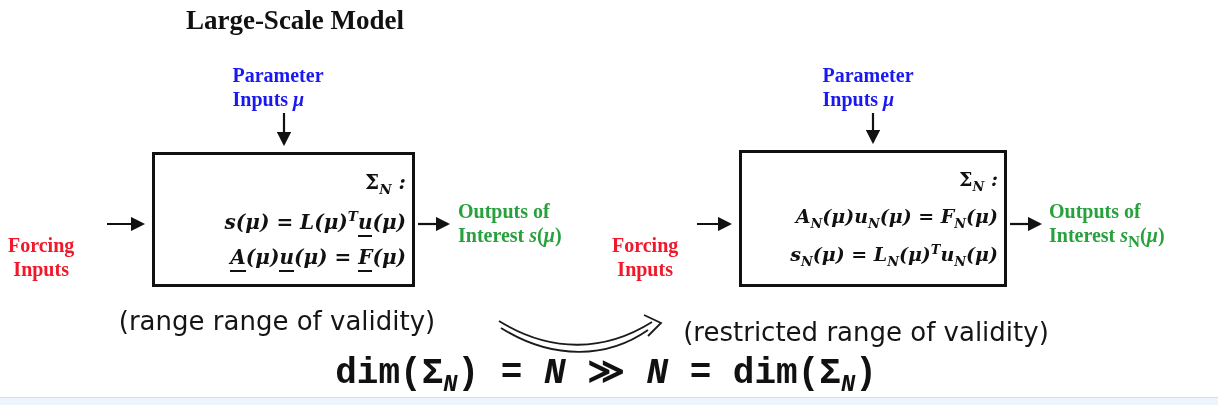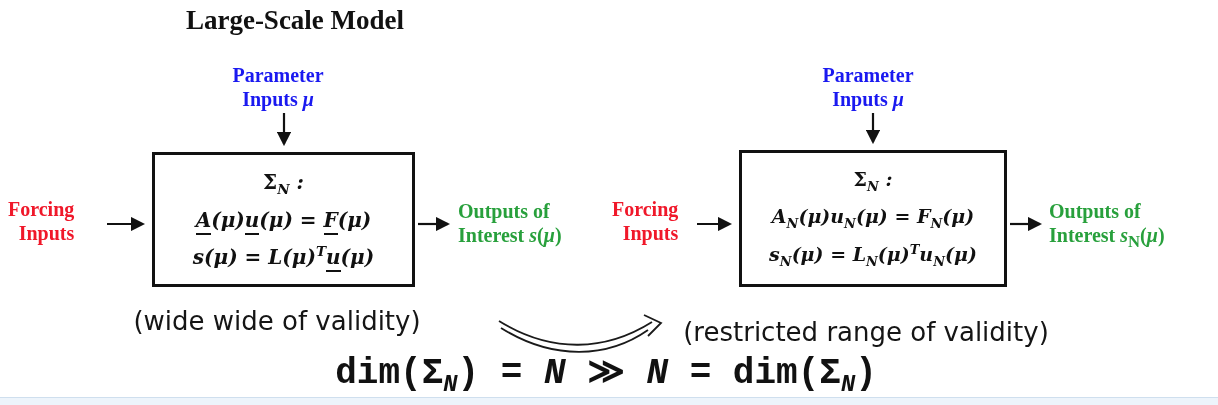--- a/index.html
+++ b/index.html
@@ -5,26 +5,26 @@
   html,body{margin:0;padding:0;background:#fff;}
   .canvas{
     position:relative; width:1218px; height:405px; background:#fff;
     font-family:"Liberation Serif", serif; color:var(--ink,#111);
     overflow:hidden;
   }
   .abs{position:absolute;}
   .ctr{transform:translateX(-50%); text-align:center;}
   .title{font-weight:bold; font-size:27px; white-space:nowrap; color:var(--ink,#111);}
   .lbl{font-weight:bold; font-size:20px; line-height:1.22; white-space:nowrap;}
-  .lbl.param{color:var(--blue,#1a19f0); text-align:center;}
-  .lbl.forcing{color:var(--red,#f0182a); text-align:right;}
+  .lbl.param{color:var(--blue,#1a19f0); text-align:left;}
+  .lbl.forcing{color:var(--red,#f0182a); text-align:center;margin-top:36px;}
   .lbl.outputs{color:var(--green,#28a03c); text-align:left;}
   .model-box{
     position:absolute; border:3px solid var(--ink,#111); background:#fff;
-    display:flex; flex-direction:column; align-items:center; justify-content:space-evenly;
+    display:flex; flex-direction:column; align-items:flex-end; justify-content:space-evenly;
     box-sizing:border-box; padding:4px 6px;
   }
   .math{
     font-family:"DejaVu Serif","DejaVu Sans",serif;
     font-weight:bold; font-style:italic; white-space:nowrap; color:var(--ink,#111);
   }
   .model-box .math{font-size:20px;}
   .model-box.small .math{font-size:19px;}
   .math sub,.math sup{font-size:68%;}
   .rm{font-style:normal;}
@@ -66,40 +66,40 @@
     <div>Forcing</div>
     <div>Inputs</div>
   </div>
   <div class="abs lbl forcing" style="left:612px; top:197px;">
     <div>Forcing</div>
     <div>Inputs</div>
   </div>
 
   <div class="model-box" style="left:152px; top:152px; width:263px; height:135px;">
     <div class="math"><span class="rm">Σ</span><sub class="cal">N</sub> :</div>
+    <div class="math">s(μ) = L(μ)<sup>T</sup><span class="ut">u</span>(μ)</div>
     <div class="math"><span class="ut">A</span>(μ)<span class="ut">u</span>(μ) = <span class="ut">F</span>(μ)</div>
-    <div class="math">s(μ) = L(μ)<sup>T</sup><span class="ut">u</span>(μ)</div>
   </div>
 
   <div class="model-box small" style="left:739px; top:150px; width:268px; height:137px;">
     <div class="math"><span class="rm">Σ</span><sub>N</sub> :</div>
     <div class="math">A<sub>N</sub>(μ)u<sub>N</sub>(μ) = F<sub>N</sub>(μ)</div>
     <div class="math">s<sub>N</sub>(μ) = L<sub>N</sub>(μ)<sup>T</sup>u<sub>N</sub>(μ)</div>
   </div>
 
   <div class="abs lbl outputs" style="left:458px; top:199px;">
     <div>Outputs of</div>
     <div>Interest <i>s</i>(<i>μ</i>)</div>
   </div>
   <div class="abs lbl outputs" style="left:1049px; top:199px;">
     <div>Outputs of</div>
     <div>Interest <i>s</i><sub>N</sub>(<i>μ</i>)</div>
   </div>
 
-  <div class="abs ctr note" style="left:277px; top:306px;">(wide wide of validity)</div>
+  <div class="abs ctr note" style="left:277px; top:306px;">(range range of validity)</div>
   <div class="abs ctr note" style="left:866px; top:303px;margin-top:14px;">(restricted range of validity)</div>
 
   <div class="abs ctr dimrel" style="left:606px; top:350px;">dim(<span class="rm">Σ</span><sub class="cal">N</sub>) = <span class="cal">N</span> ≫ <i>N</i> = dim(<span class="rm">Σ</span><sub><i>N</i></sub>)</div>
 
   <svg class="arrow-layer" viewBox="0 0 1218 405" xmlns="http://www.w3.org/2000/svg">
     <defs>
       <marker id="ah" viewBox="0 0 10 10" refX="8.5" refY="5" markerWidth="6.5" markerHeight="6.5" orient="auto-start-reverse">
         <path d="M0,0 L10,5 L0,10 z" fill="#111"></path>
       </marker>
     </defs>

